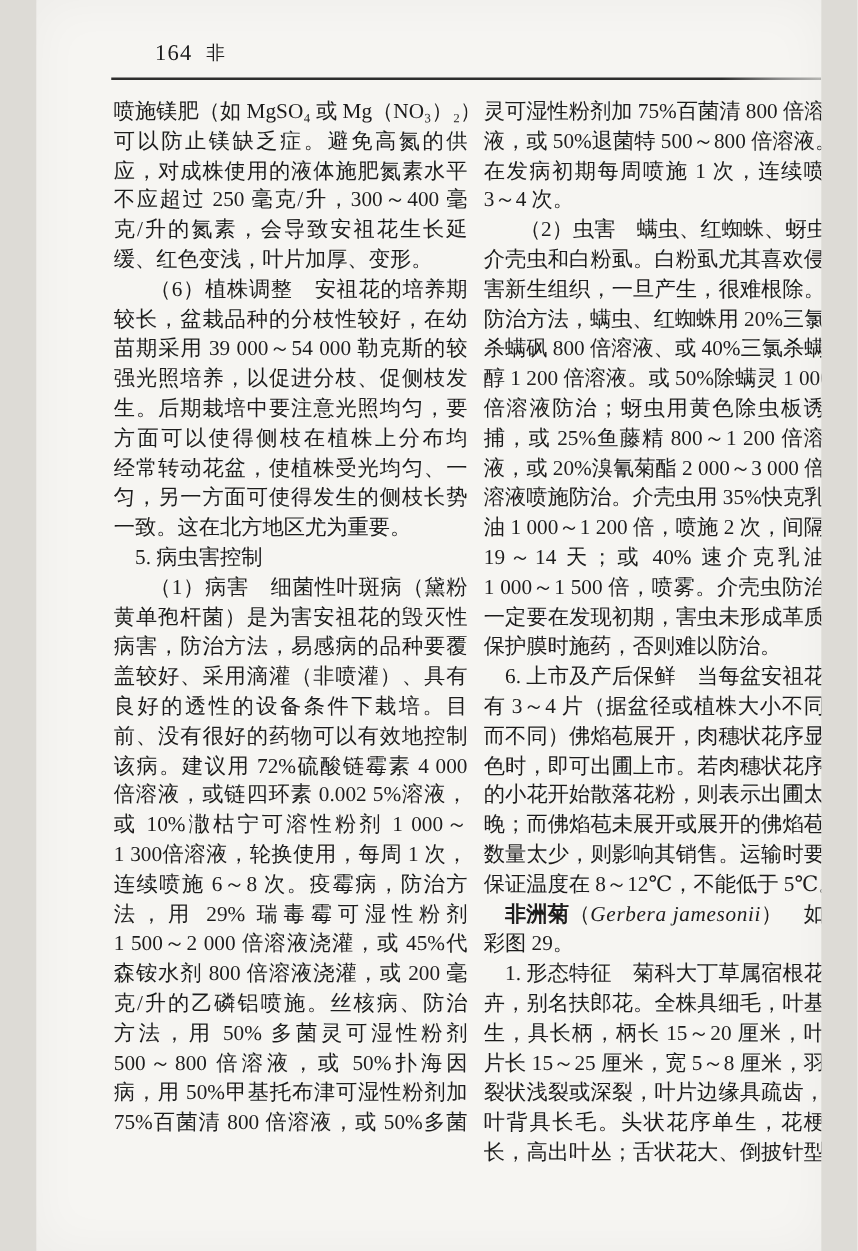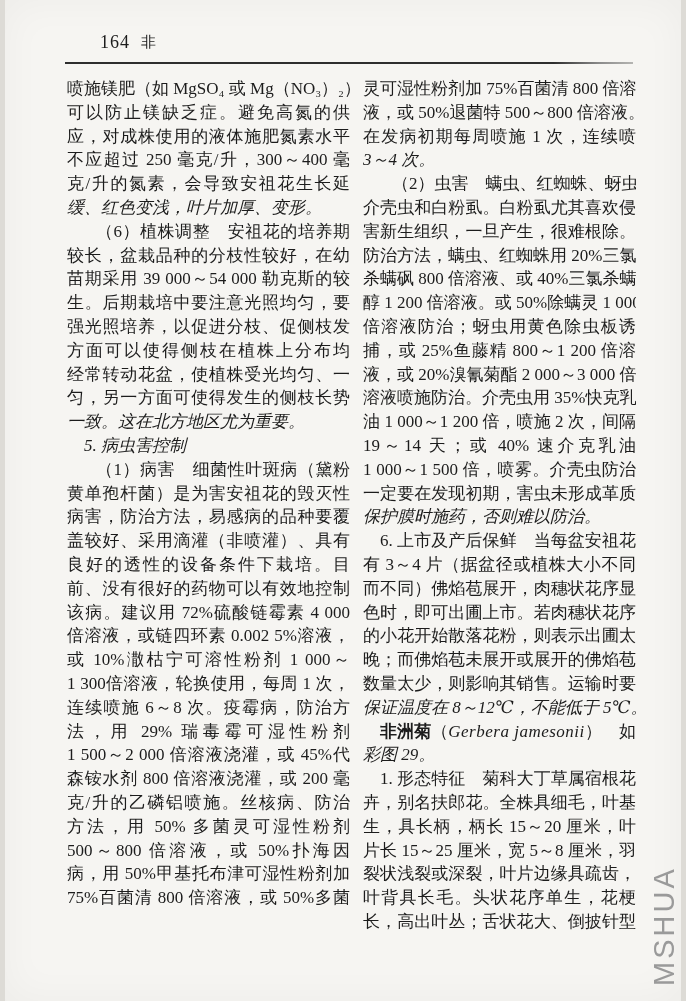--- a/index.html
+++ b/index.html
@@ -1,35 +1,35 @@
 <!DOCTYPE html>
 <html><head>
 <meta charset="utf-8">
 <style>
   html,body{margin:0;padding:0;}
   body{background:#dddbd6; font-family:"Liberation Serif","DejaVu Serif",serif;}
   .page{
-    position:relative; width:676px; height:1001px; margin:0 auto;
+    position:relative; width:628px; height:1001px; margin:0 auto;
     background:#f6f5f2; color:#1c1c1c; overflow:hidden;
     box-shadow:inset 0 0 40px rgba(0,0,0,0.04);
   }
   .hdr{position:absolute; top:30px; left:62px; width:568px; height:26px; font-size:18px;}
   .pagenum{position:absolute; left:33px; top:2px; letter-spacing:1px;}
   .runhead{position:absolute; left:74px; top:3px; font-size:15px;}
   .hrule{position:absolute; top:62px; left:60px; width:568px; height:2px;
     background:linear-gradient(to right,#2e2e2e 0%,#2e2e2e 86%,#8a8a8a 94%,#b5b5b2 100%);}
   .cols{position:absolute; top:77px; left:62px; display:flex; gap:13px;}
   .col{font-size:17px;}
   .col-left{width:283px;}
   .col-right{width:273px;}
   .line{
     height:23.8px; line-height:23.8px; overflow:hidden; white-space:nowrap;
     text-align:justify; text-align-last:justify;
   }
-  .line.end{text-align:left; text-align-last:left;font-style:italic;}
+  .line.end{text-align:left; text-align-last:left;}
   .ind1{text-indent:1em;}
   .ind2{text-indent:1.7em;}
   .seg-k{font-weight:400;}            
   .seg-b{font-weight:bold;}           
   .seg-i{font-style:italic; letter-spacing:0.5px;} 
   .watermark{
     position:absolute; width:150px; height:40px; left:584px; top:906px;
     transform:rotate(-90deg); transform-origin:center;
     color:#9a9a9a; font-family:"Liberation Sans","DejaVu Sans",sans-serif;
     font-size:29px; letter-spacing:3px; text-align:center; line-height:40px;
@@ -49,22 +49,22 @@
     <div class="col col-left" id="col-left">
         <div class="line ind0"><span>喷施镁肥（如 MgSO₄ 或 Mg（NO₃）₂）</span></div>
         <div class="line ind0"><span>可以防止镁缺乏症。避免高氮的供</span></div>
         <div class="line ind0"><span>应，对成株使用的液体施肥氮素水平</span></div>
         <div class="line ind0"><span>不应超过 250 毫克/升，300～400 毫</span></div>
         <div class="line ind0"><span>克/升的氮素，会导致安祖花生长延</span></div>
         <div class="line ind0 end"><span>缓、红色变浅，叶片加厚、变形。</span></div>
         <div class="line ind2"><span>（6）植株调整　安祖花的培养期</span></div>
         <div class="line ind0"><span>较长，盆栽品种的分枝性较好，在幼</span></div>
         <div class="line ind0"><span>苗期采用 39 000～54 000 勒克斯的较</span></div>
+        <div class="line ind0"><span>强光照培养，以促进分枝、促侧枝发</span></div>
         <div class="line ind0"><span>生。后期栽培中要注意光照均匀，要</span></div>
-        <div class="line ind0"><span>强光照培养，以促进分枝、促侧枝发</span></div>
         <div class="line ind0"><span>方面可以使得侧枝在植株上分布均</span></div>
         <div class="line ind0"><span>经常转动花盆，使植株受光均匀、一</span></div>
         <div class="line ind0"><span>匀，另一方面可使得发生的侧枝长势</span></div>
         <div class="line ind0 end"><span>一致。这在北方地区尤为重要。</span></div>
         <div class="line ind1 end"><span class="seg-k">5. 病虫害控制</span></div>
         <div class="line ind2"><span>（1）病害　细菌性叶斑病（黛粉</span></div>
         <div class="line ind0"><span>黄单孢杆菌）是为害安祖花的毁灭性</span></div>
         <div class="line ind0"><span>病害，防治方法，易感病的品种要覆</span></div>
         <div class="line ind0"><span>盖较好、采用滴灌（非喷灌）、具有</span></div>
         <div class="line ind0"><span>良好的透性的设备条件下栽培。目</span></div>

